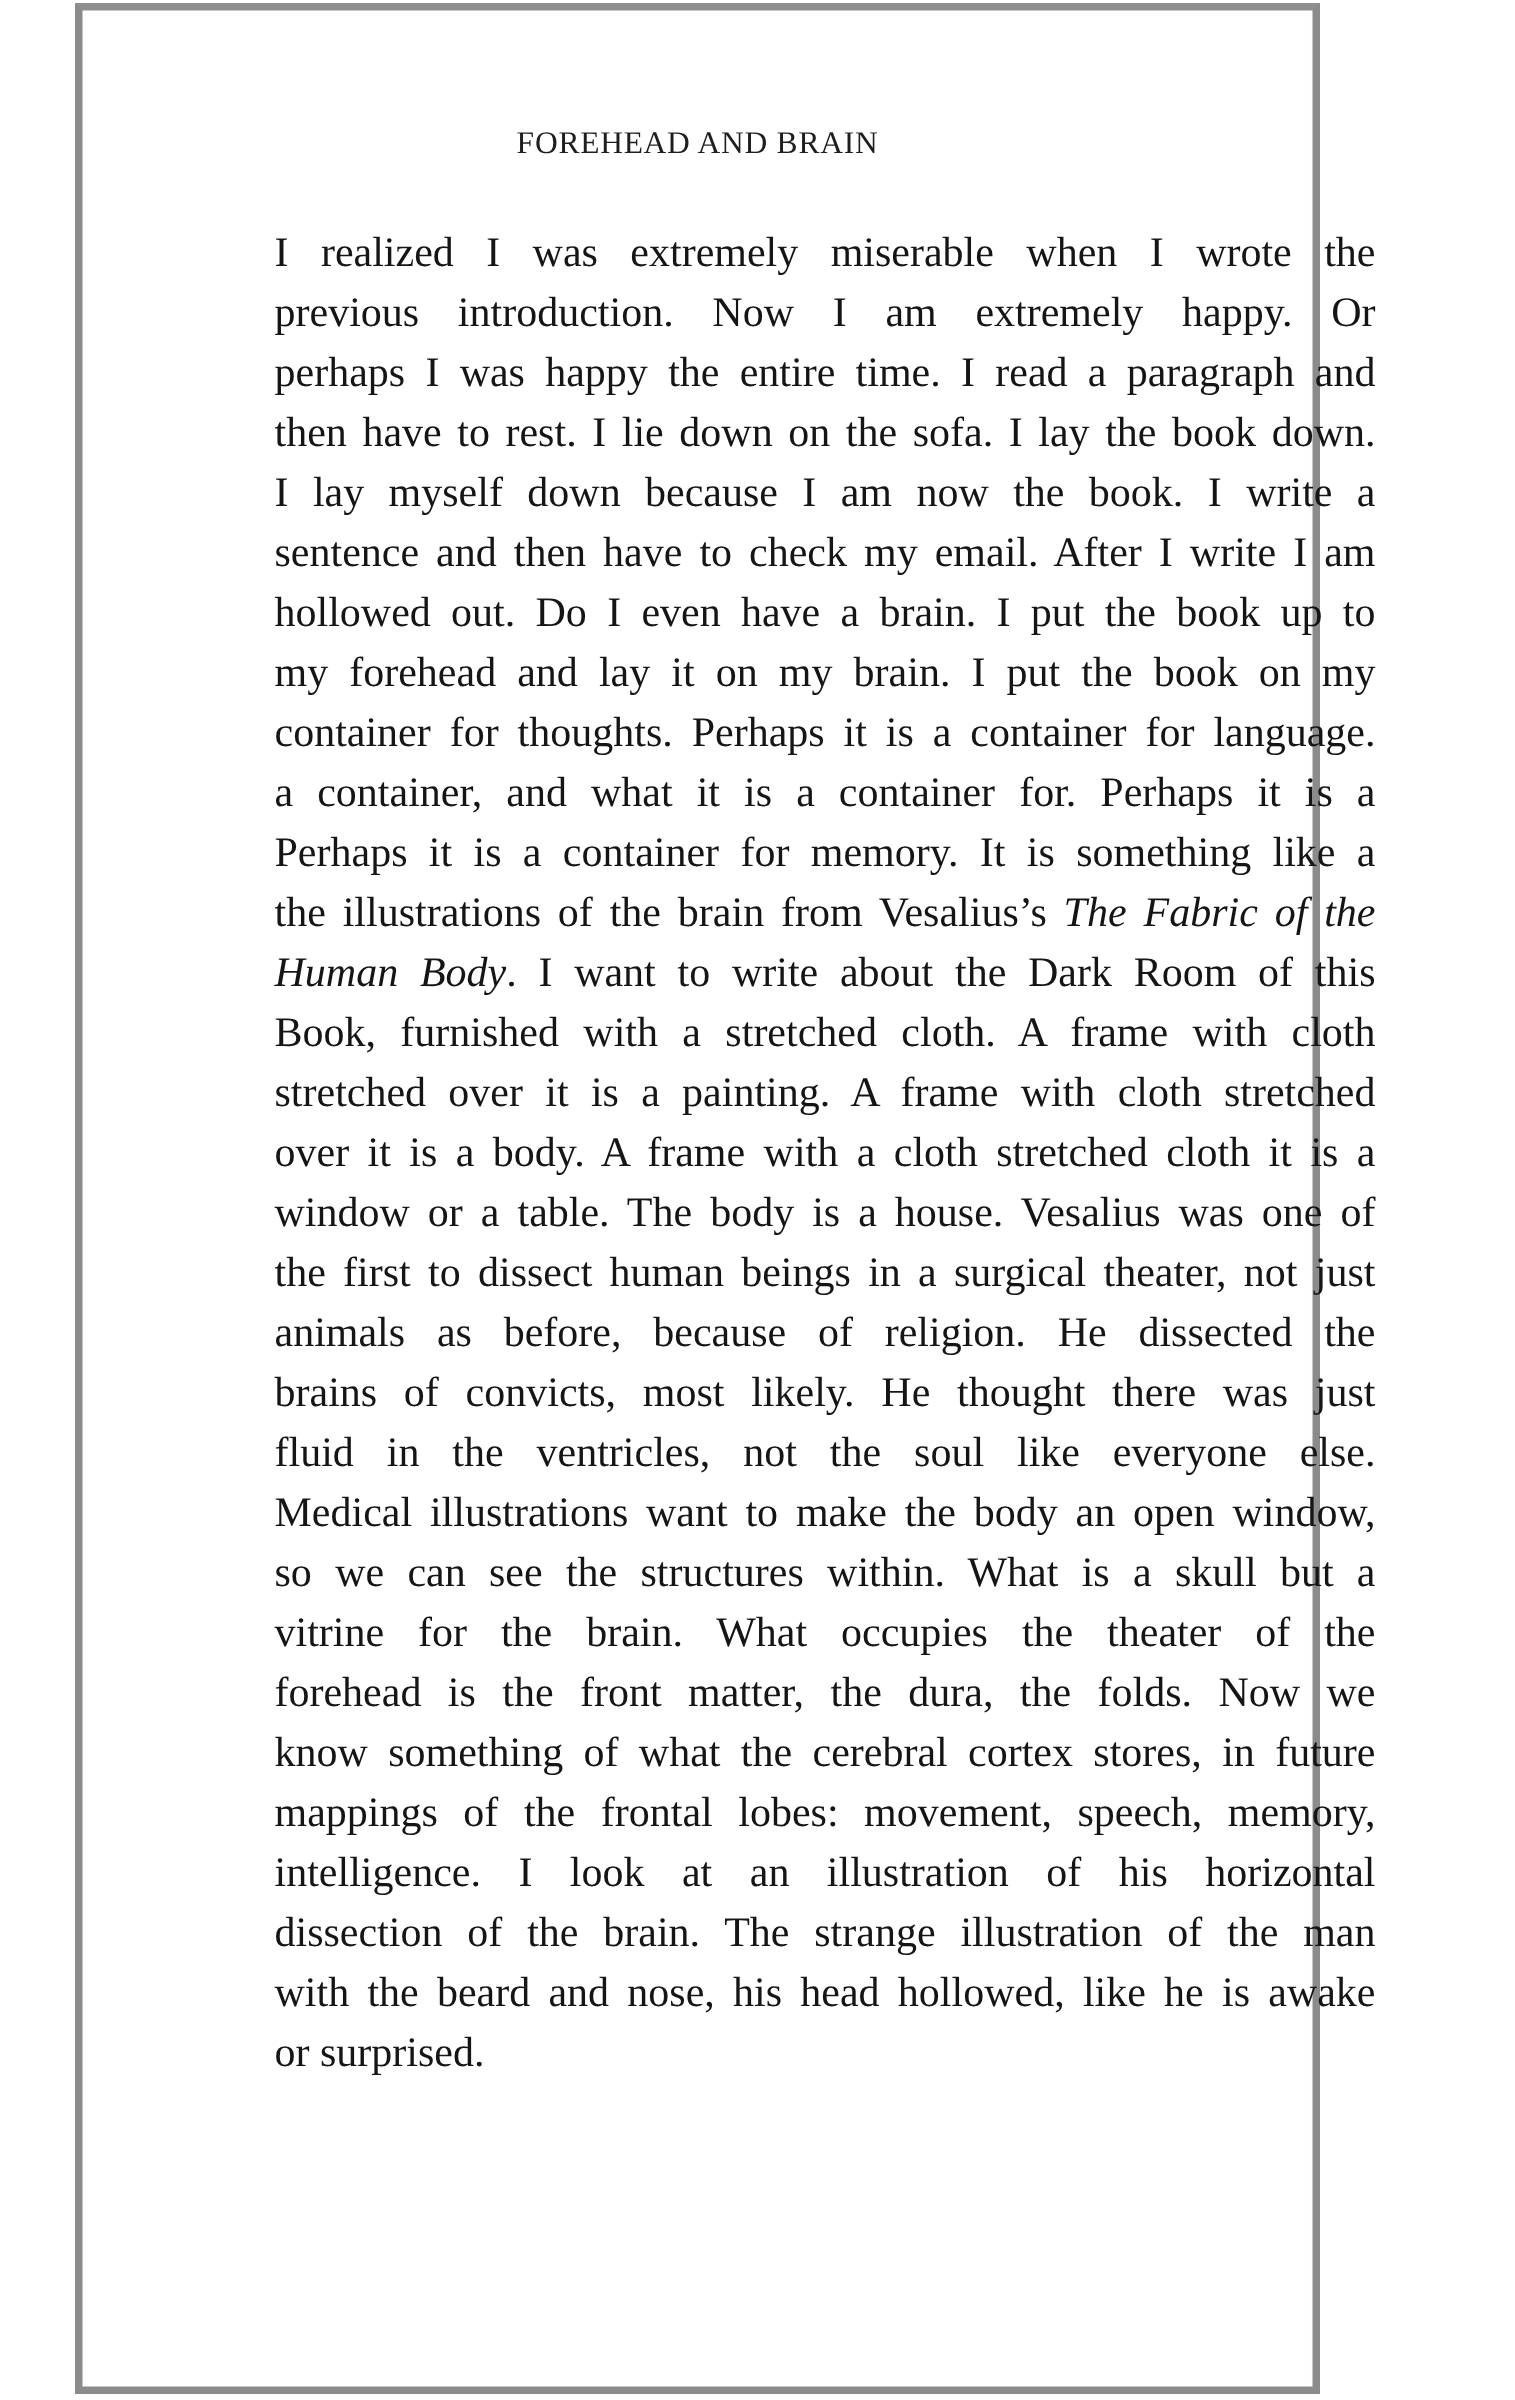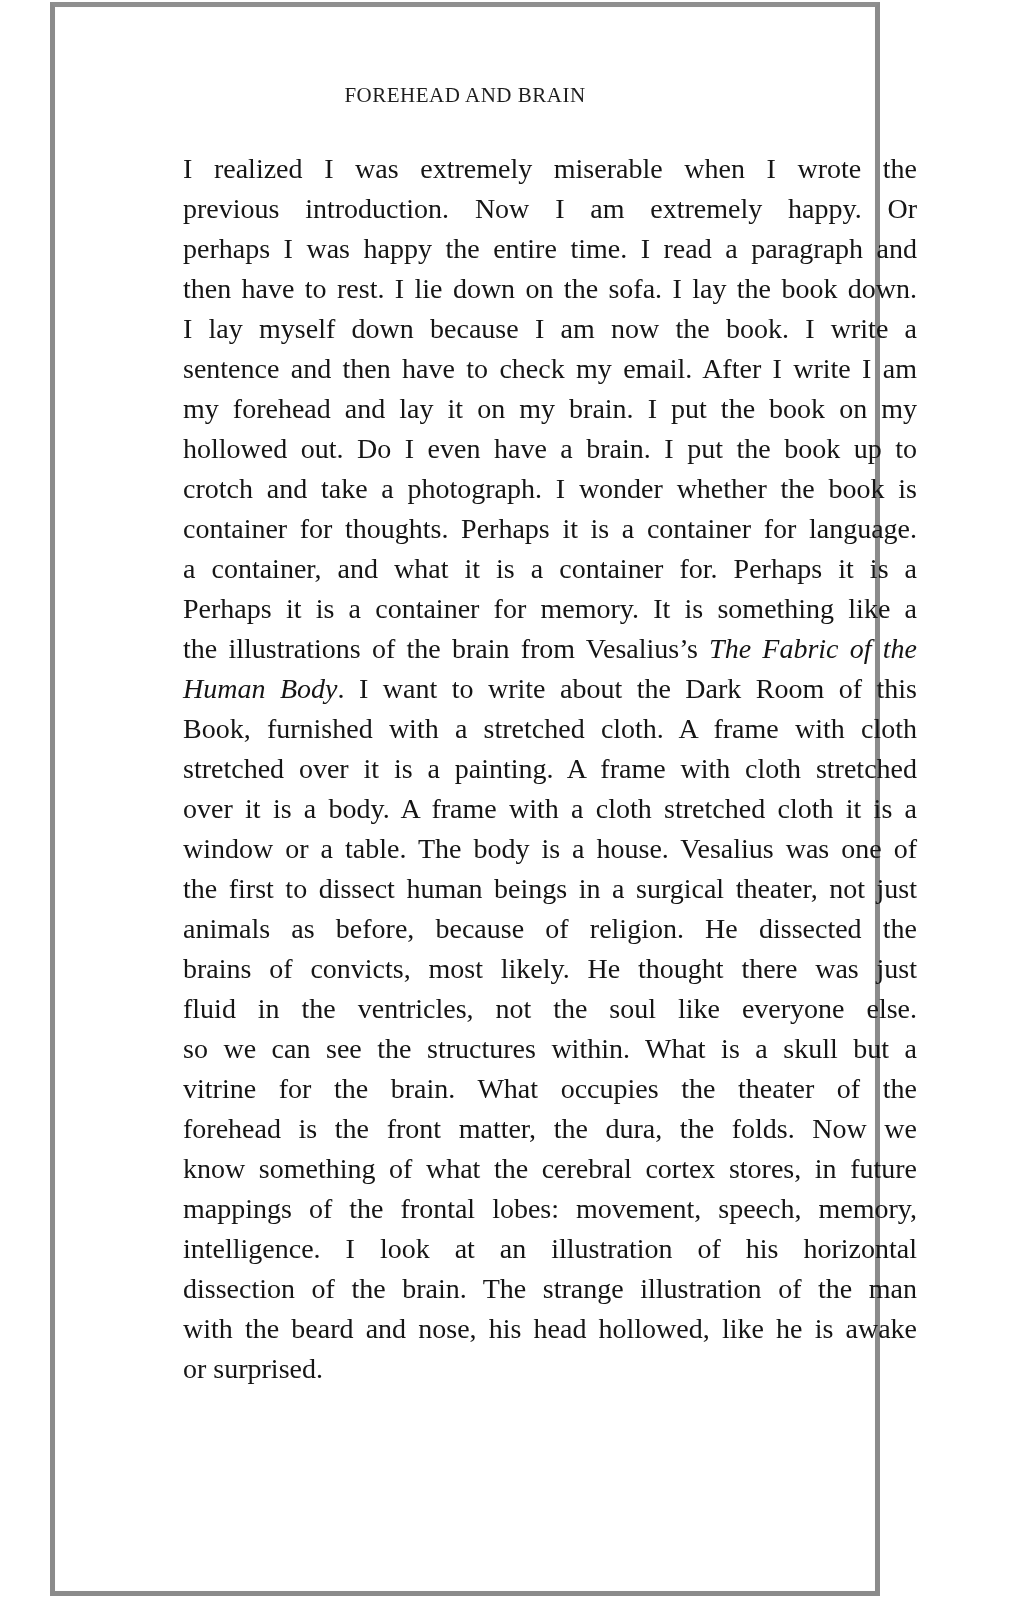--- a/index.html
+++ b/index.html
@@ -64,36 +64,36 @@
 <div class="page-frame">
   <div class="running-head">FOREHEAD AND BRAIN</div>
 
   <div class="body-text">
       <div class="line"><span class="">I realized I was extremely miserable when I wrote the</span></div>
       <div class="line"><span class="">previous introduction. Now I am extremely happy. Or</span></div>
       <div class="line"><span class="">perhaps I was happy the entire time. I read a paragraph and</span></div>
       <div class="line"><span class="">then have to rest. I lie down on the sofa. I lay the book down.</span></div>
       <div class="line"><span class="">I lay myself down because I am now the book. I write a</span></div>
       <div class="line"><span class="">sentence and then have to check my email. After I write I am</span></div>
+      <div class="line"><span class="">hollowed out. Do I even have a brain. I put the book up to</span></div>
       <div class="line"><span class="">my forehead and lay it on my brain. I put the book on my</span></div>
-      <div class="line"><span class="">hollowed out. Do I even have a brain. I put the book up to</span></div>
-      <div class="line"><span class="">crotch and take a photograph. I wonder whether the book is</span></div>
       <div class="line"><span class="">container for thoughts. Perhaps it is a container for language.</span></div>
       <div class="line"><span class="">a container, and what it is a container for. Perhaps it is a</span></div>
       <div class="line"><span class="">Perhaps it is a container for memory. It is something like a</span></div>
       <div class="line"><span class="">the illustrations of the brain from Vesalius’s </span><span class="italic">The Fabric of the</span></div>
       <div class="line"><span class="italic">Human Body</span><span class="">. I want to write about the Dark Room of this</span></div>
       <div class="line"><span class="">Book, furnished with a stretched cloth. A frame with cloth</span></div>
       <div class="line"><span class="">stretched over it is a painting. A frame with cloth stretched</span></div>
       <div class="line"><span class="">over it is a body. A frame with a cloth stretched cloth it is a</span></div>
       <div class="line"><span class="">window or a table. The body is a house. Vesalius was one of</span></div>
       <div class="line"><span class="">the first to dissect human beings in a surgical theater, not just</span></div>
       <div class="line"><span class="">animals as before, because of religion. He dissected the</span></div>
       <div class="line"><span class="">brains of convicts, most likely. He thought there was just</span></div>
       <div class="line"><span class="">fluid in the ventricles, not the soul like everyone else.</span></div>
+      <div class="line"><span class="">Medical illustrations want to make the body an open window,</span></div>
       <div class="line"><span class="">so we can see the structures within. What is a skull but a</span></div>
       <div class="line"><span class="">vitrine for the brain. What occupies the theater of the</span></div>
       <div class="line"><span class="">forehead is the front matter, the dura, the folds. Now we</span></div>
       <div class="line"><span class="">know something of what the cerebral cortex stores, in future</span></div>
       <div class="line"><span class="">mappings of the frontal lobes: movement, speech, memory,</span></div>
       <div class="line"><span class="">intelligence. I look at an illustration of his horizontal</span></div>
       <div class="line"><span class="">dissection of the brain. The strange illustration of the man</span></div>
       <div class="line"><span class="">with the beard and nose, his head hollowed, like he is awake</span></div>
       <div class="line last"><span class="">or surprised.</span></div>
     </div>

